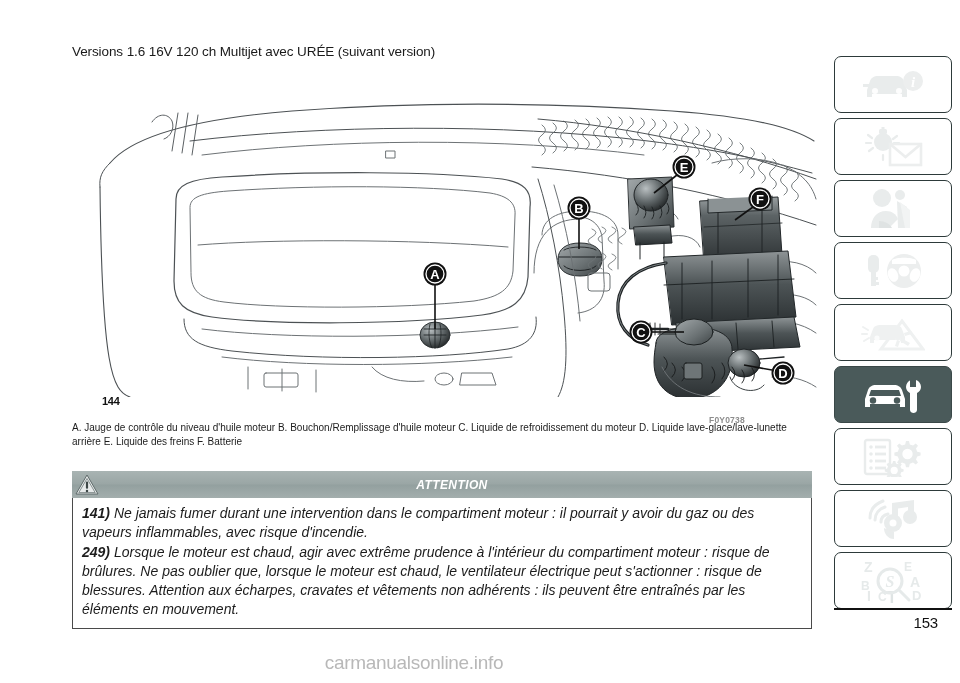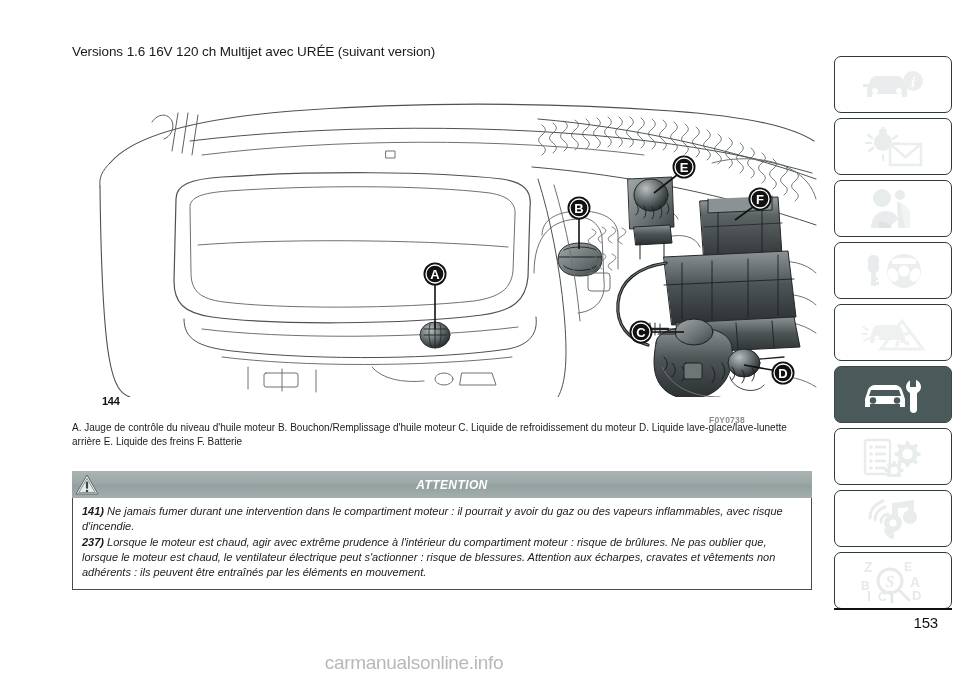--- a/index.html
+++ b/index.html
@@ -111,21 +111,21 @@
     letter-spacing: 0.4px;
     transform: translateX(10px);
   }
   #warning-body {
     border: 1px solid #4a4a4a;
     border-top: none;
     padding: 6px 9px 8px 9px;
     background: #fff;
   }
   .warn-item {
-    font-size: 11px;
+    font-size: 14px;
     font-style: italic;
     line-height: 1.35;
     color: #1c1c1c;
     margin: 0 0 1px 0;
   }
   .warn-num {
     font-weight: bold;
     font-style: italic;
   }
 
@@ -440,21 +440,21 @@
           <circle cx="13" cy="18.9" r="1.25" fill="#3d4747"></circle>
         </svg>
         <span id="warning-title">ATTENTION</span>
       </div>
       <div id="warning-body">
         <p class="warn-item">
           <span class="warn-num">141)</span>
           <span>Ne jamais fumer durant une intervention dans le compartiment moteur : il pourrait y avoir du gaz ou des vapeurs inflammables, avec risque d'incendie.</span>
         </p>
         <p class="warn-item">
-          <span class="warn-num">237)</span>
+          <span class="warn-num">249)</span>
           <span>Lorsque le moteur est chaud, agir avec extrême prudence à l'intérieur du compartiment moteur : risque de brûlures. Ne pas oublier que, lorsque le moteur est chaud, le ventilateur électrique peut s'actionner : risque de blessures. Attention aux écharpes, cravates et vêtements non adhérents : ils peuvent être entraînés par les éléments en mouvement.</span>
         </p>
       </div>
     </div>
 
   </div>
 
   <div id="tab-rail">
 
     <div class="tab">

